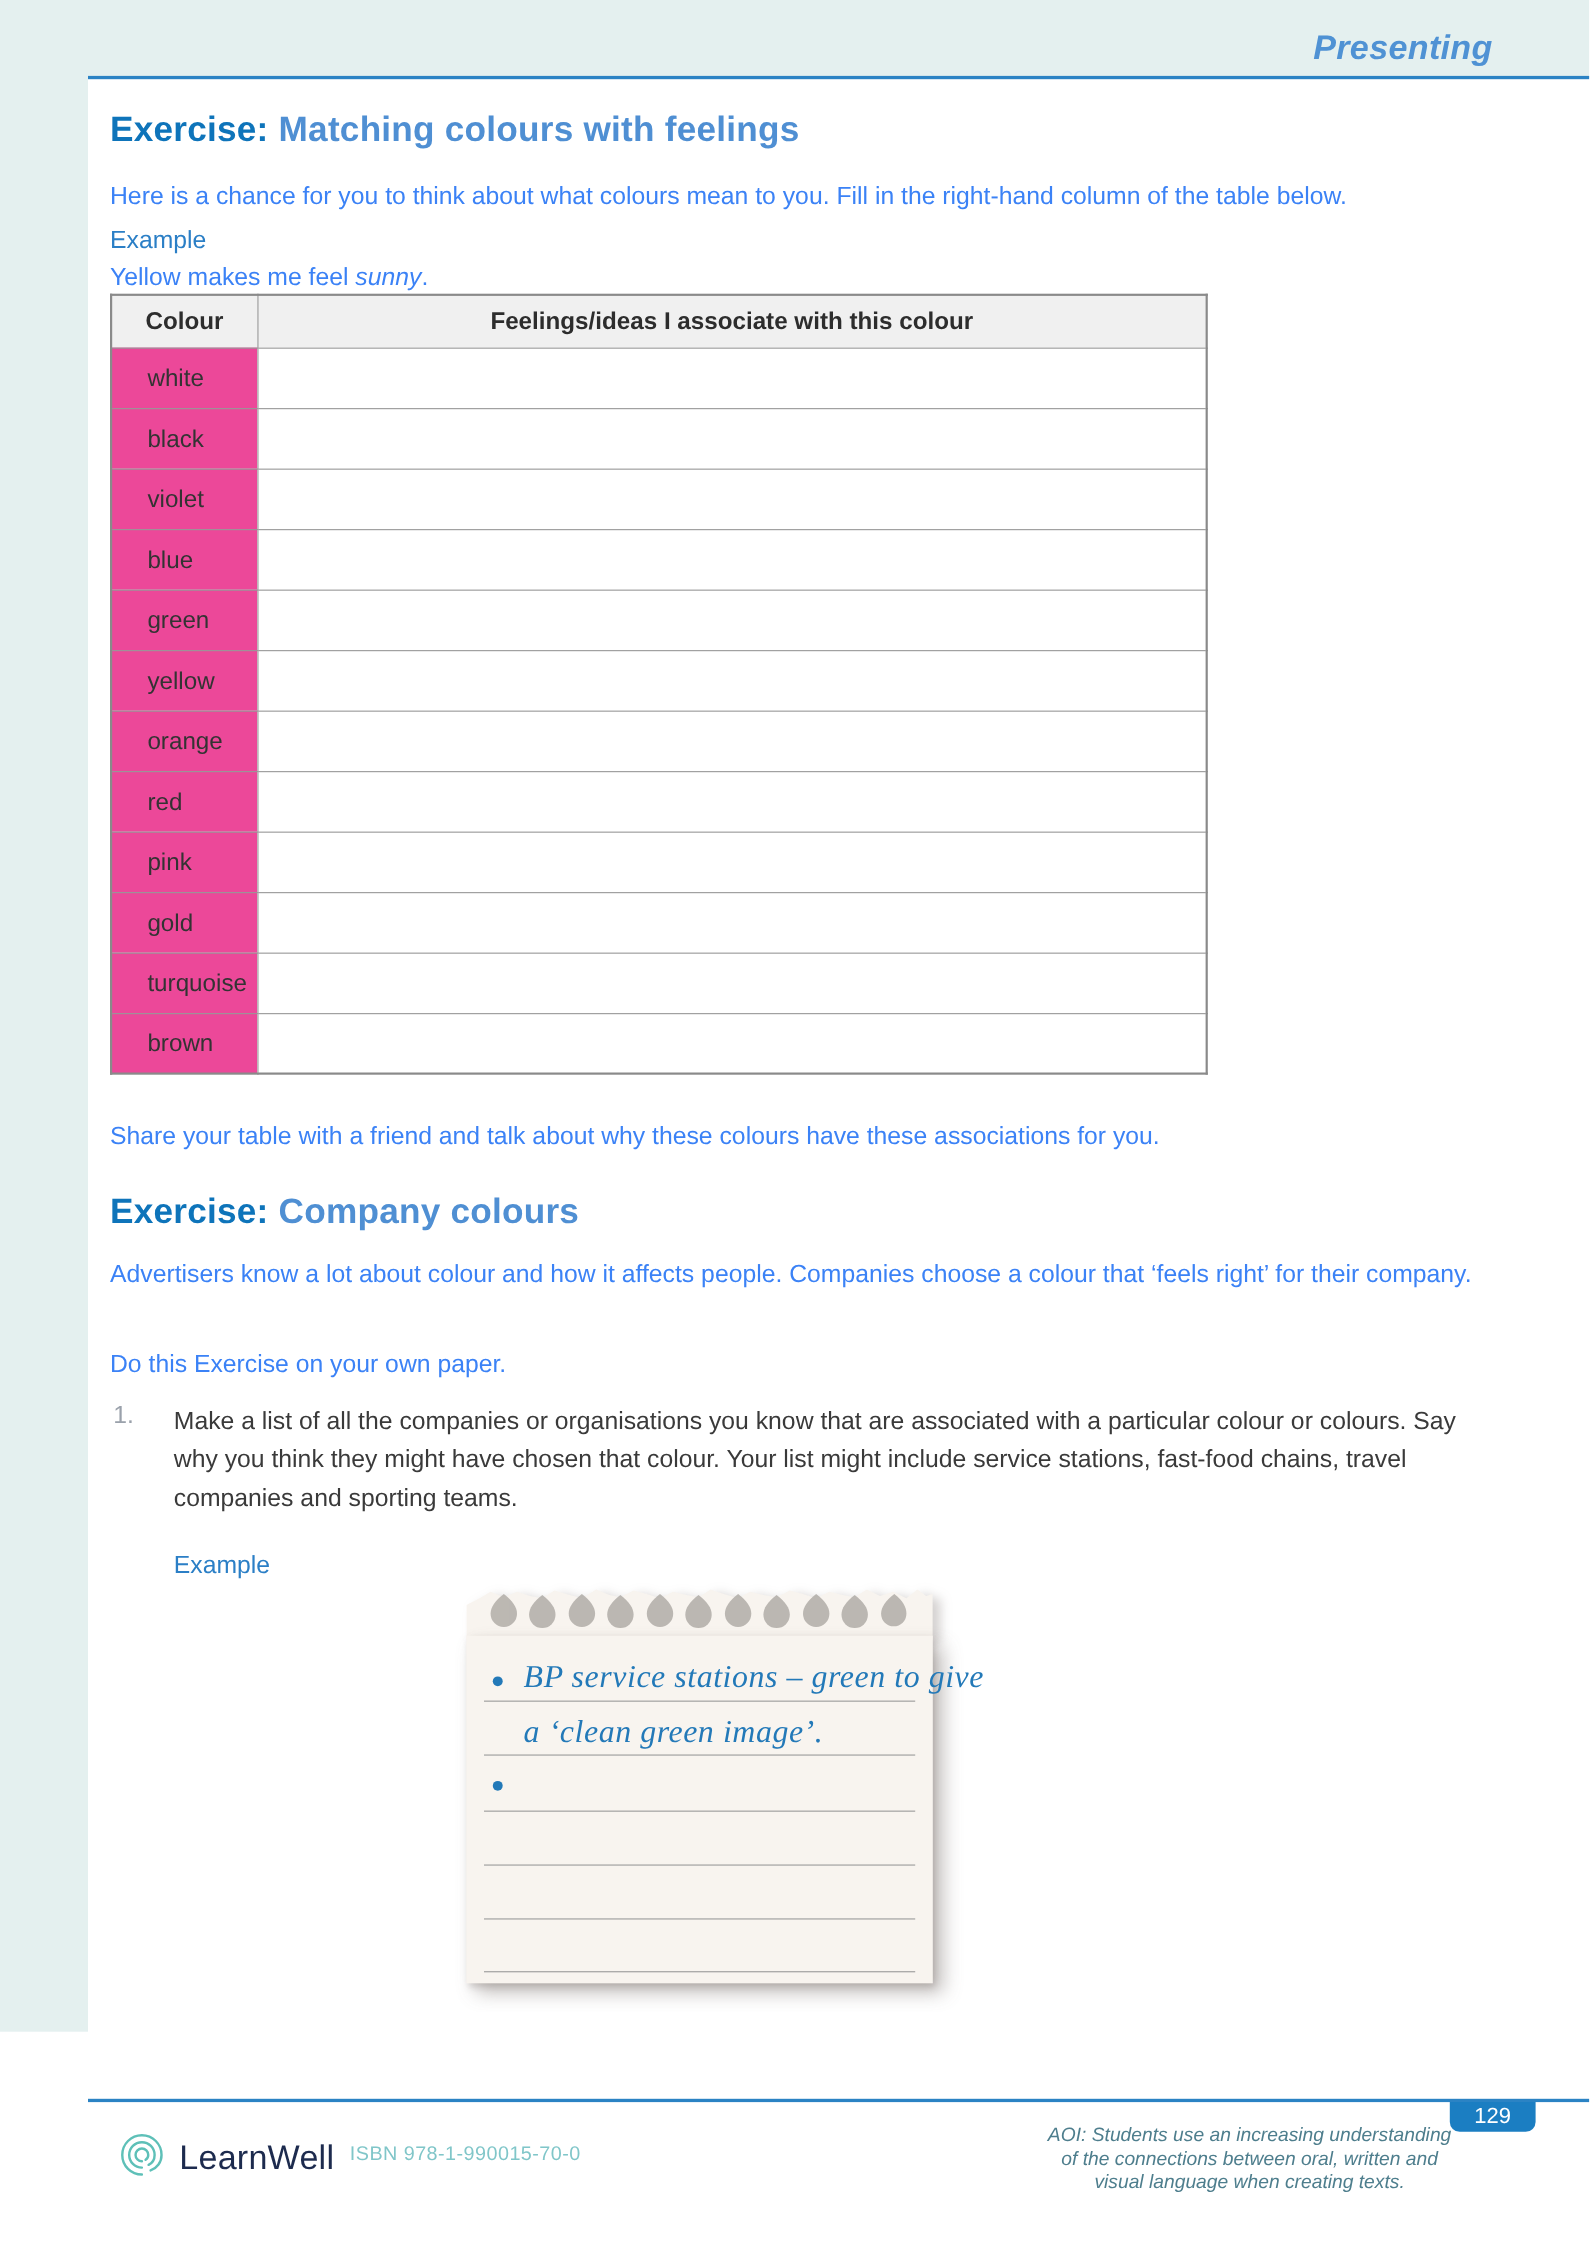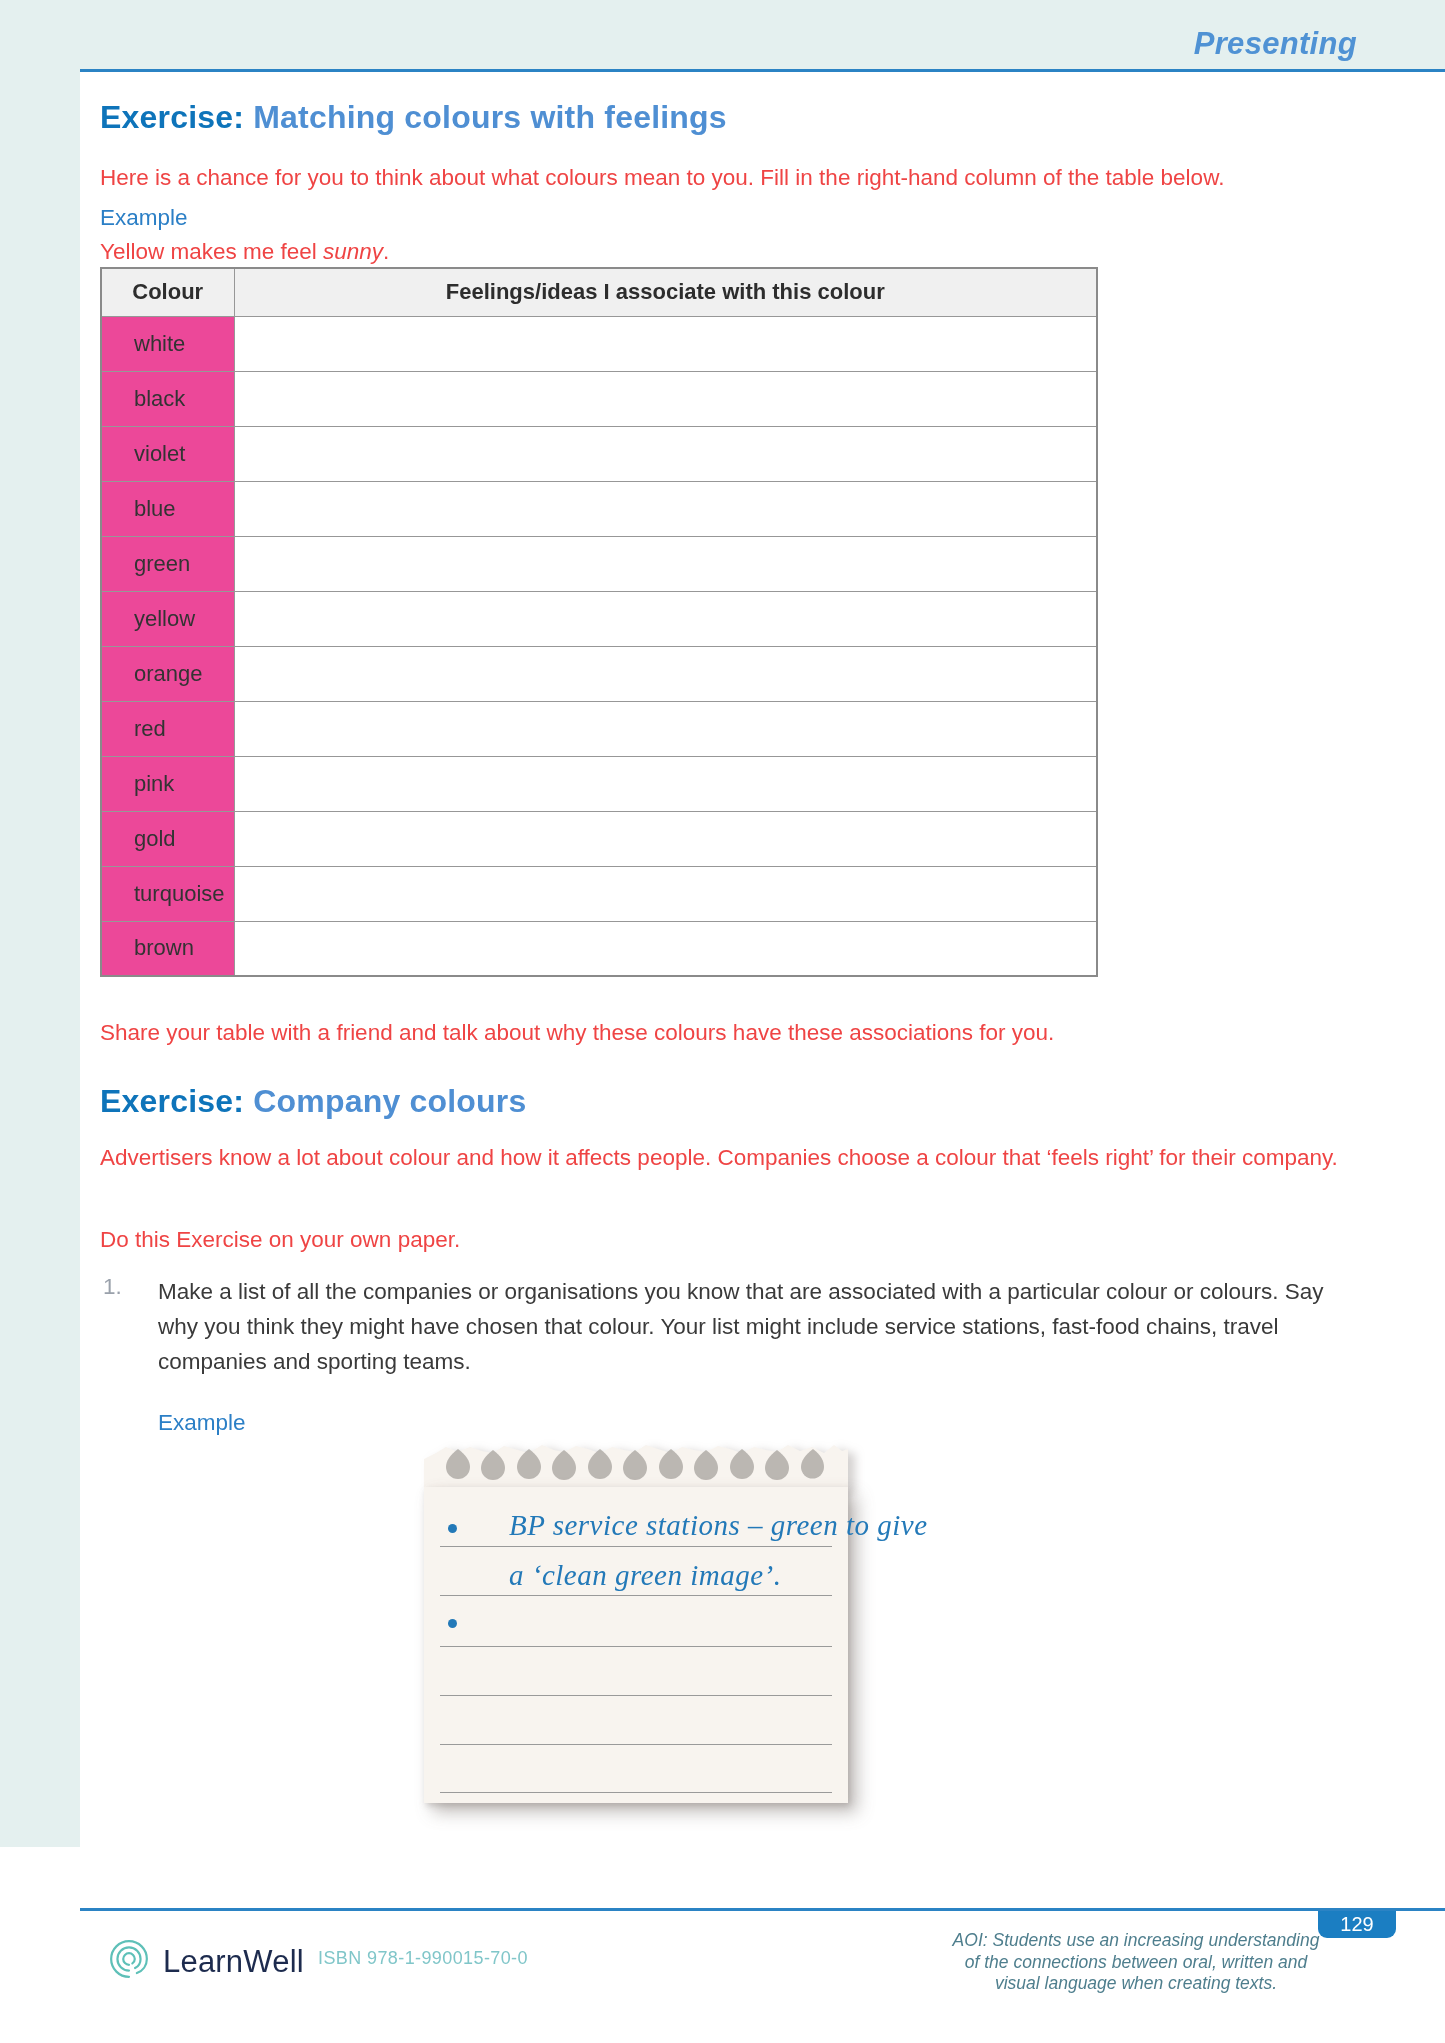--- a/index.html
+++ b/index.html
@@ -16,21 +16,21 @@
   
   .header-title { top:26px; right:88px; font-size:31px; font-weight:bold; font-style:italic; color:#4f92d4; letter-spacing:.3px; }
   .rule { left:80px; right:0; height:3px; background:#2b83c4; }
   .rule-top { top:69px; }
   .rule-bottom { top:1908px; }
 
   
   .h1 { left:100px; font-size:32px; font-weight:bold; letter-spacing:.2px; }
   .h1 .ex-label { color:#0e74ba; }
   .h1 .ex-title { color:#4f8fd3; }
-  .body-text { left:100px; font-size:22.5px; line-height:36px; color:#ef4444; }
+  .body-text { left:100px; font-size:22.5px; line-height:36px; color:#3b82f6; }
   .example-link { color:#2b7fc6; }
   .italic { font-style:italic; }
 
   
   .colour-table { left:100px; top:267px; width:998px; border-collapse:collapse; table-layout:fixed; }
   .colour-table th, .colour-table td { border:1.5px solid #979797; font-size:22px; }
   .colour-table { border:2px solid #8a8a8a; }
   .colour-table th { height:48px; background:#f0f0f0; font-weight:bold; color:#2d2d2d; text-align:center; }
   .colour-table td.c1 { height:55px; background:#ec4899; padding-left:32px; color:#333; }
   .colour-table td.c2 { background:#ffffff; }
@@ -41,21 +41,21 @@
   .list-text { left:158px; top:1274px; width:1202px; font-size:22.5px; line-height:35px; color:#3a3a3a; }
   .example2 { left:158px; top:1405px; font-size:22.5px; }
 
   
   .notepad { left:424px; top:1437px; width:424px; height:366px; }
   .torn-strip { position:absolute; left:0; top:0; width:424px; height:54px; filter:drop-shadow(7px 3px 5px rgba(110,100,95,.30)); }
   .paper-body { position:absolute; left:0; top:50px; right:0; bottom:0; background:#f8f4ef;
                 box-shadow:9px 9px 16px rgba(110,100,95,.42), 2px 3px 6px rgba(110,100,95,.25); }
   .note-line { position:absolute; left:16px; width:392px; border-top:1.6px solid #9a9a9a; }
   .note-bullet { position:absolute; left:24px; width:9px; height:9px; border-radius:50%; background:#2379b8; }
-  .hand { position:absolute; left:52px; font-family:cursive; font-style:italic; font-size:29px; color:#2379b8; letter-spacing:.5px; white-space:nowrap;margin-left:33px; }
+  .hand { position:absolute; left:52px; font-family:cursive; font-style:italic; font-size:29px; color:#2379b8; letter-spacing:.5px; white-space:nowrap; }
 
   
   .footer-logo { left:108px; top:1938px; display:flex; align-items:flex-end; gap:13px; }
   .brand-name { font-size:31px; font-weight:500; color:#1d2b4e; letter-spacing:.2px; }
   .isbn { left:318px; top:1948px; font-size:18px; color:#80c6c9; letter-spacing:.4px; }
   .aoi { left:946px; top:1930px; width:380px; font-size:17.5px; line-height:21.5px; font-style:italic; color:#4e7e8d;text-align:center; }
   .page-badge { left:1318px; top:1911px; width:78px; height:27px; background:#1b7ec2; color:#ffffff;
                 font-size:20px; display:flex; align-items:center; justify-content:center;
                 border-radius:0 0 9px 9px; }
 </style>

